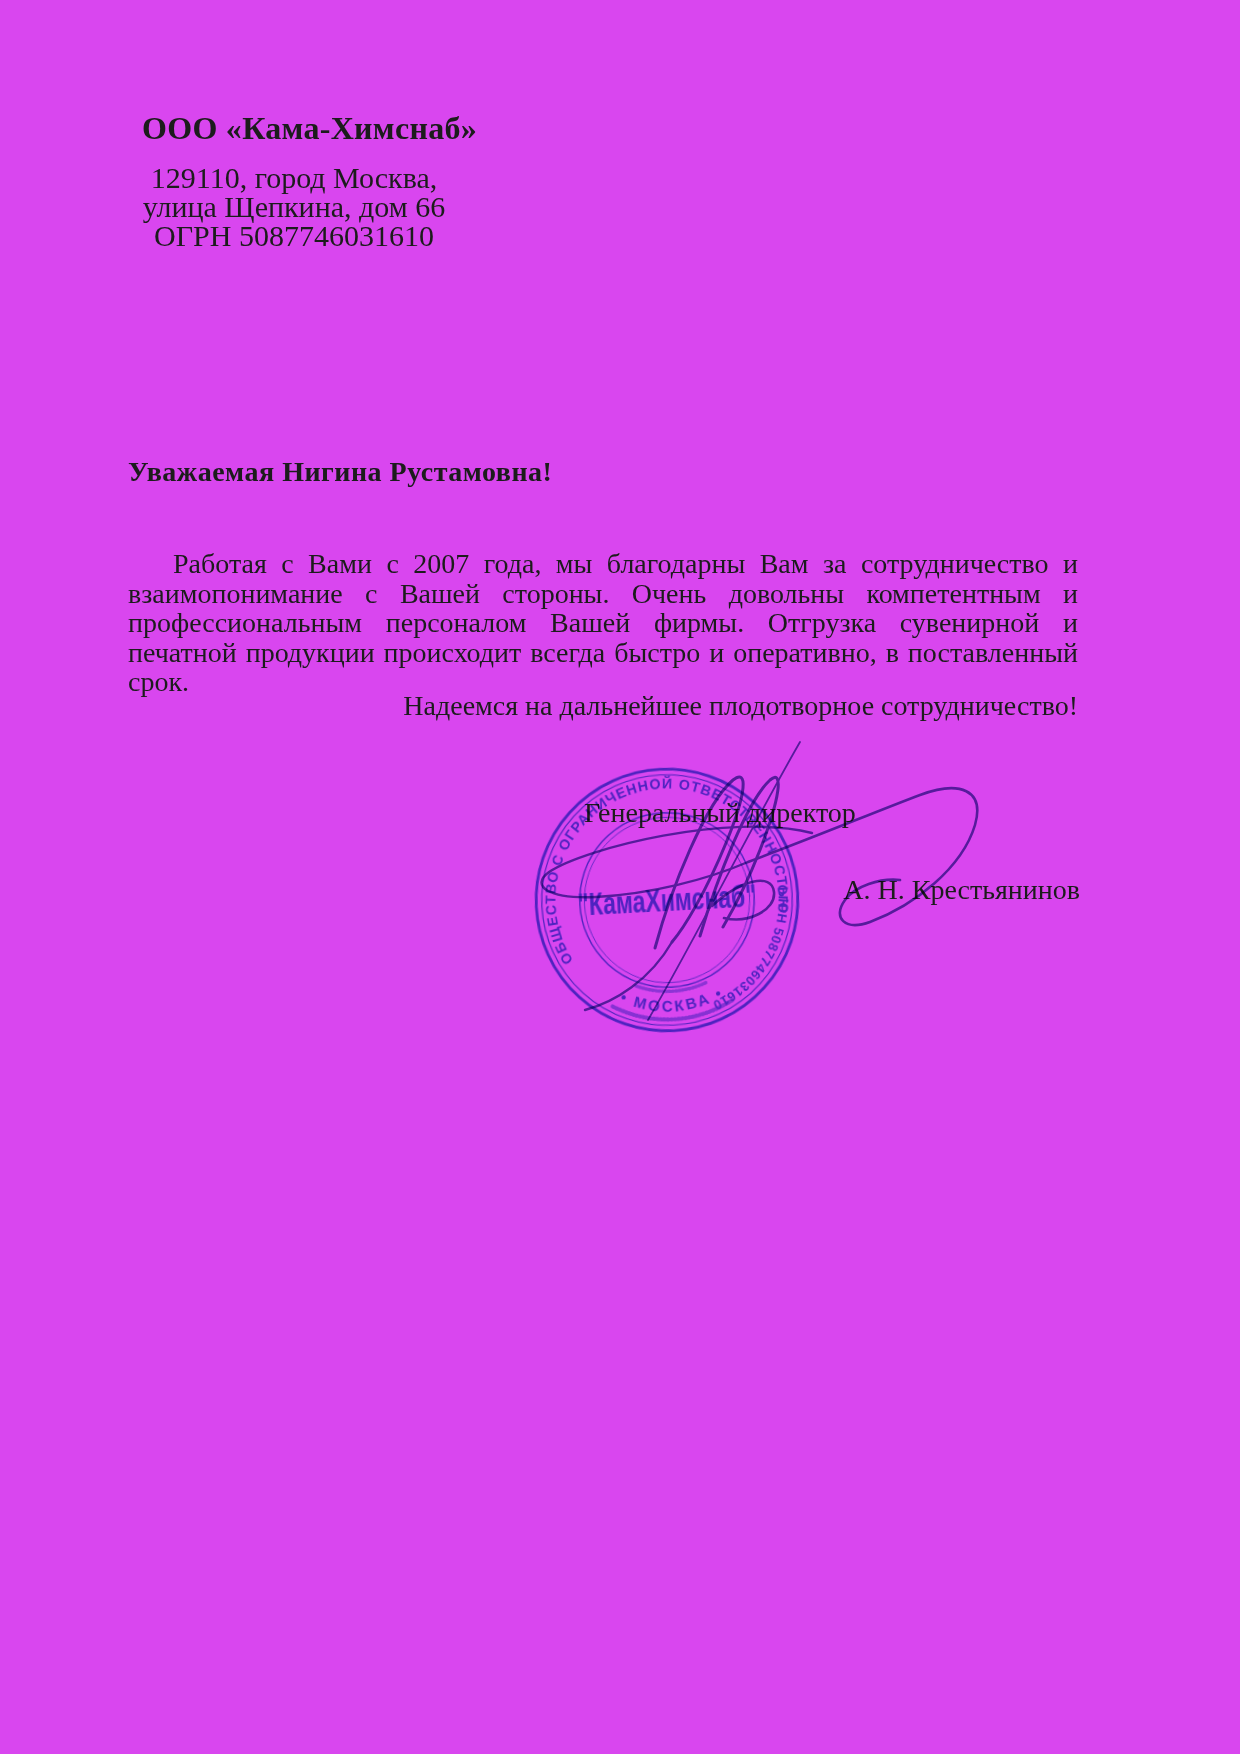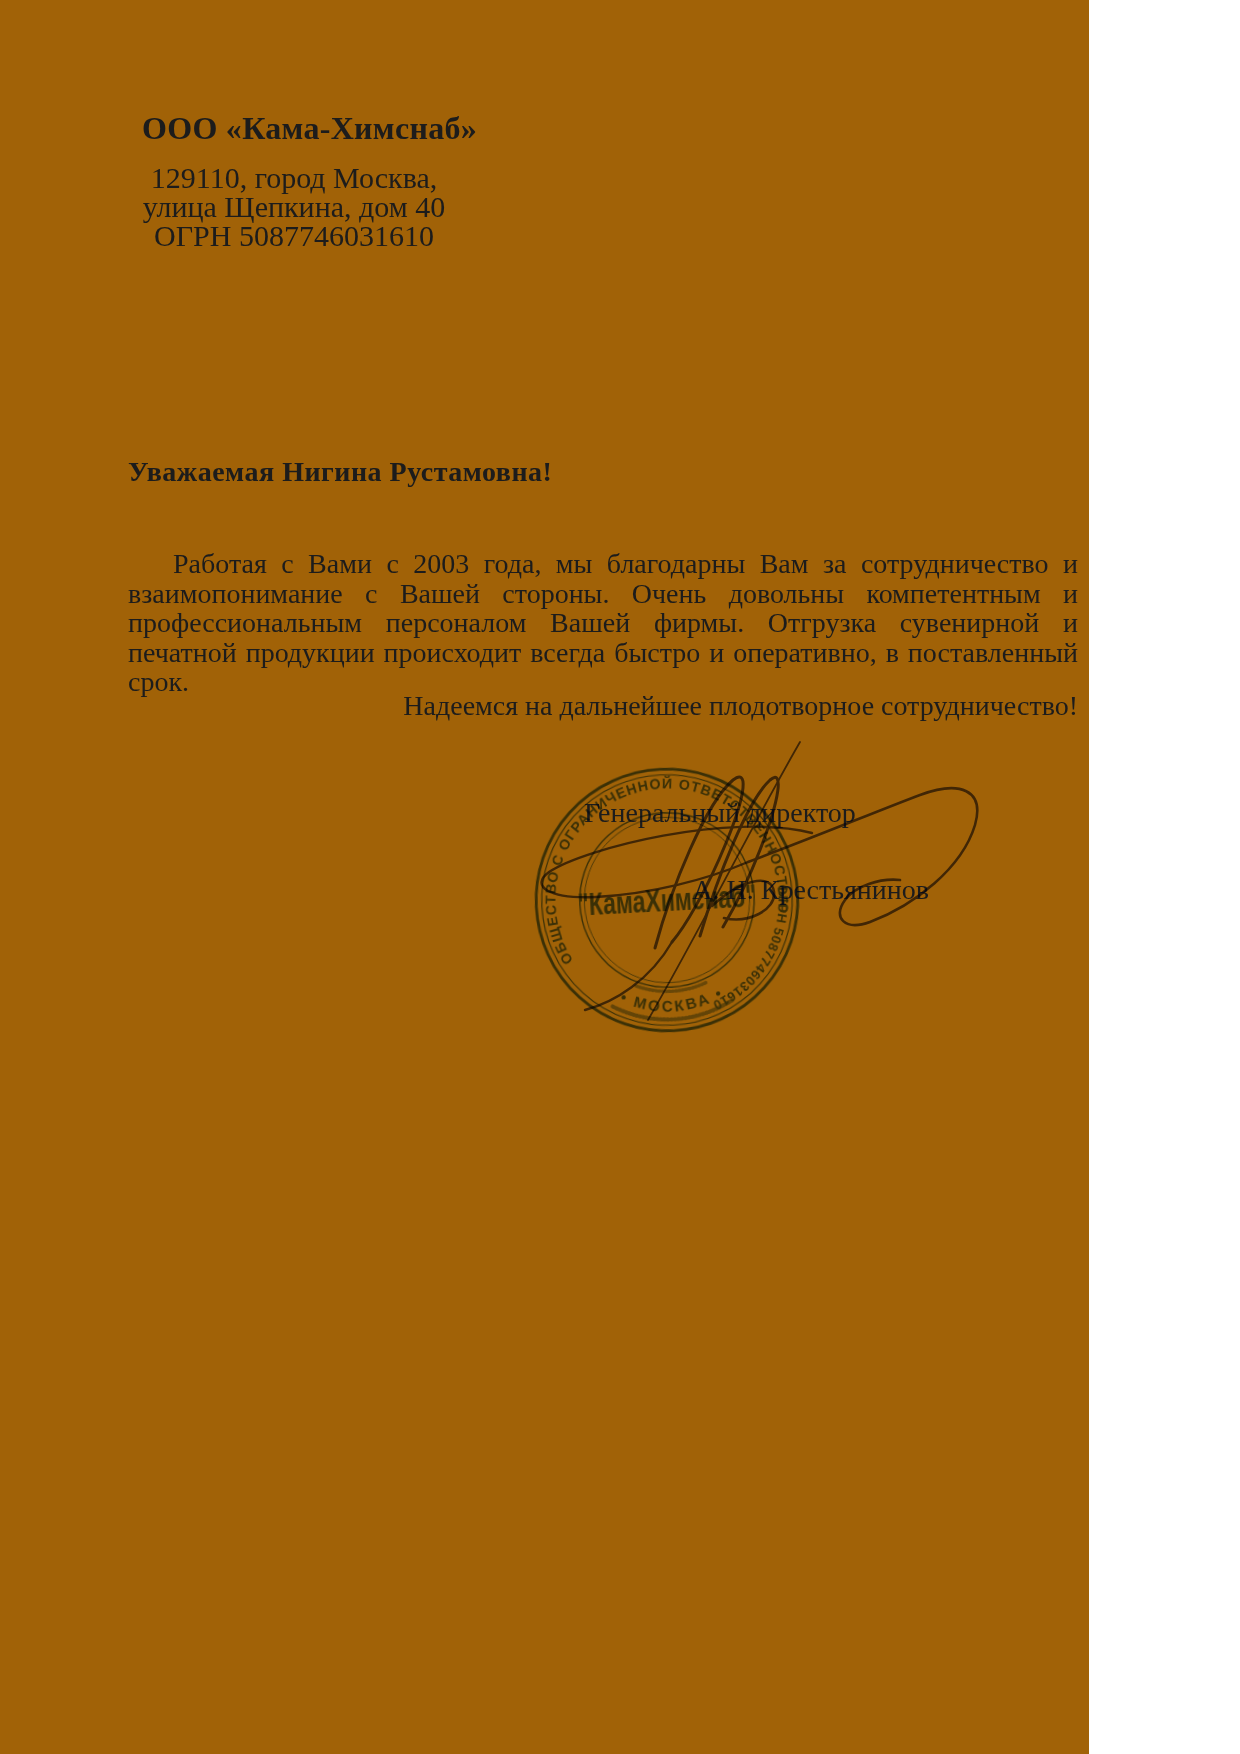--- a/index.html
+++ b/index.html
@@ -1,20 +1,20 @@
 <!DOCTYPE html>
 <html lang="ru"><head>
 <meta charset="utf-8">
 <style>
   html, body { margin: 0; padding: 0; background: #ffffff; }
   .page {
     position: relative;
-    width: 1089px;
+    width: 1240px;
     height: 1754px;
-    background: #a16207;
+    background: #d946ef;
     overflow: hidden;
     font-family: "Liberation Serif", "DejaVu Serif", serif;
     color: #1c1c1c;
   }
   .abs { position: absolute; }
 
   .company-name {
     left: 142px; top: 110px;
     font-size: 32px; font-weight: bold; letter-spacing: 0.3px;
     white-space: nowrap;
@@ -85,27 +85,27 @@
 </style>
 </head>
 <body>
 
 <div class="page">
 
   <div class="abs company-name">ООО «Кама-Химснаб»</div>
 
   <div class="abs address-block">
     <div>129110, город Москва,</div>
-    <div>улица Щепкина, дом 40</div>
+    <div>улица Щепкина, дом 66</div>
     <div>ОГРН 5087746031610</div>
   </div>
 
   <div class="abs salutation">Уважаемая Нигина Рустамовна!</div>
 
-  <p class="abs body-par par-1">Работая с Вами с 2003 года, мы благодарны Вам за сотрудничество и взаимопонимание с Вашей стороны. Очень довольны компетентным и профессиональным персоналом Вашей фирмы. Отгрузка сувенирной и печатной продукции происходит всегда быстро и оперативно, в поставленный срок.</p>
+  <p class="abs body-par par-1">Работая с Вами с 2007 года, мы благодарны Вам за сотрудничество и взаимопонимание с Вашей стороны. Очень довольны компетентным и профессиональным персоналом Вашей фирмы. Отгрузка сувенирной и печатной продукции происходит всегда быстро и оперативно, в поставленный срок.</p>
 
   <p class="abs body-par par-2">Надеемся на дальнейшее плодотворное сотрудничество!</p>
 
   <div class="abs sig-title">Генеральный директор</div>
 
   <div class="abs sig-name">А. Н. Крестьянинов</div>
 
   <svg class="abs stamp-svg" viewBox="0 0 280 280" xmlns="http://www.w3.org/2000/svg" xmlns:xlink="http://www.w3.org/1999/xlink">
     <defs>
       <path id="ringPath" d="M 44.7 195 A 110 110 0 0 1 235.3 85 A 110 110 0 0 1 44.7 195" fill="none"></path>

